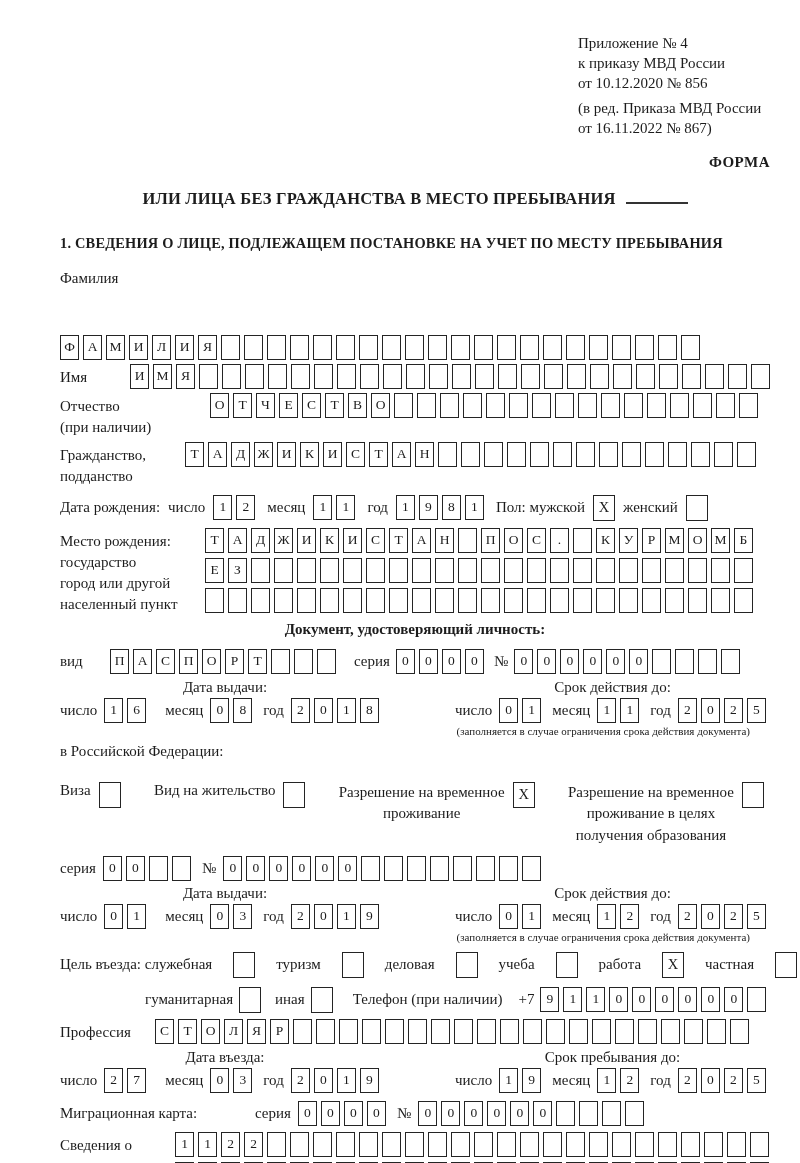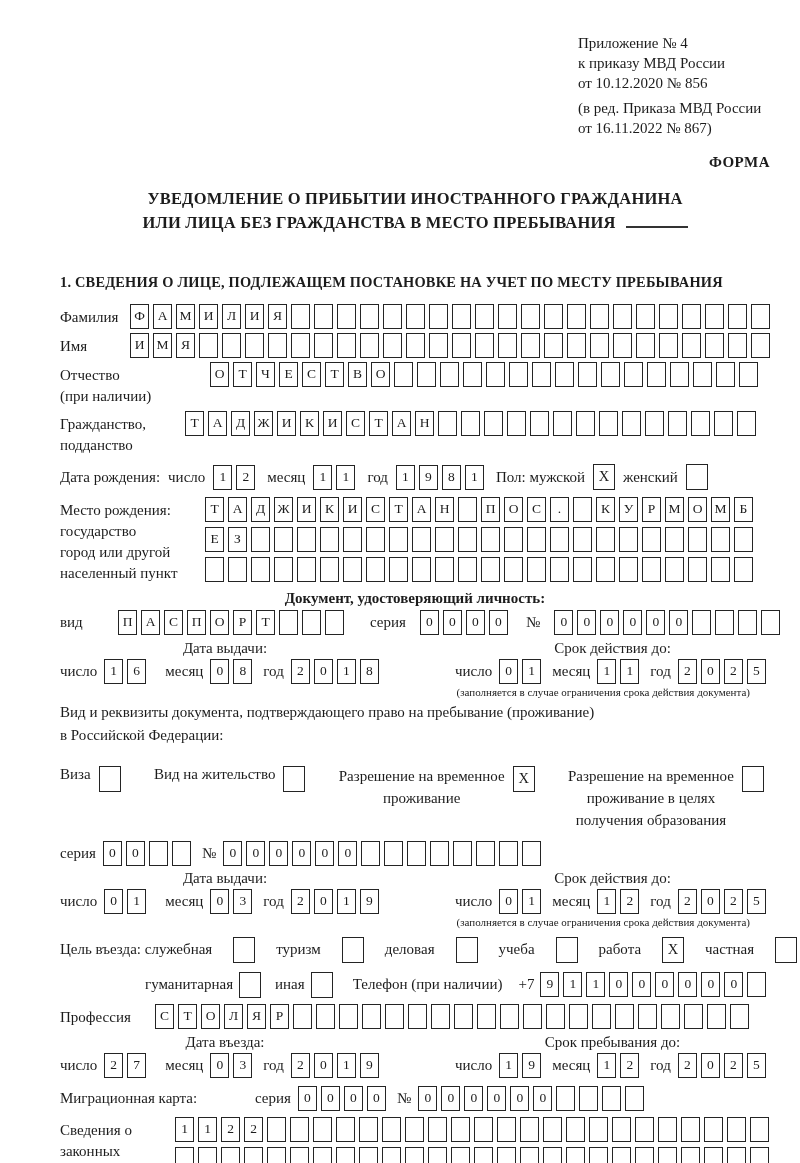--- a/index.html
+++ b/index.html
@@ -14,21 +14,21 @@
   .page { width: 800px; height: 942px; padding: 34px 30px 10px 60px; position: relative; }
 
   
   .hdr-block { margin-left: auto; width: 192px; line-height: 1.33; }
   .hdr-block .gap { height: 5px; }
   .form-label { text-align: right; font-weight: bold; margin-top: 14px; letter-spacing: .5px; }
 
   
   .title { text-align: center; font-weight: bold; font-size: 16.5px; line-height: 1.45; margin-top: 14px; letter-spacing: .2px; }
   .blank-underline { display: inline-block; width: 62px; border-bottom: 2.5px solid #333; height: 14px; margin-left: 10px; }
-  .sec-title { font-weight: bold; font-size: 14.4px; margin-top: 40px; white-space: nowrap; letter-spacing: .2px; }
+  .sec-title { font-weight: bold; font-size: 14.4px; margin-top: 24px; white-space: nowrap; letter-spacing: .2px; }
 
   
   .frow { display: flex; align-items: flex-start; margin-top: 4px; }
   .lbl { line-height: 1.4; padding-top: 3px; flex: 0 0 auto; }
   .lbl div { line-height: 1.4; }
   .cells { display: flex; flex-wrap: nowrap; }
   .cell {
     flex: 0 0 19px; width: 19px; height: 25px; margin-right: 4px;
     border: 1.5px solid #242424; background: #fff;
     text-align: center; font-size: 13.5px; line-height: 22px;
@@ -71,27 +71,26 @@
     <div>Приложение № 4</div>
     <div>к приказу МВД России</div>
     <div>от 10.12.2020 № 856</div>
     <div class="gap"></div>
     <div>(в ред. Приказа МВД России</div>
     <div>от 16.11.2022 № 867)</div>
     <div class="form-label">ФОРМА</div>
   </div>
 
   <div class="title">
-    <div>УВЕДОМЛЕНИЕ О ПРИБЫТИИ ИНОСТРАННОГО ГРАЖДАНИНА</div>
     <div><span>ИЛИ ЛИЦА БЕЗ ГРАЖДАНСТВА В МЕСТО ПРЕБЫВАНИЯ</span><span class="blank-underline"></span></div>
   </div>
 
   <div class="sec-title">1. СВЕДЕНИЯ О ЛИЦЕ, ПОДЛЕЖАЩЕМ ПОСТАНОВКЕ НА УЧЕТ ПО МЕСТУ ПРЕБЫВАНИЯ</div>
 
-  <div class="frow" style="margin-top:13px;">
+  <div class="frow" style="margin-top:13px;flex-direction:column;">
     <span class="lbl" style="flex-basis:70px;">Фамилия</span>
     <span class="cells">
         <span class="cell">Ф</span>
         <span class="cell">А</span>
         <span class="cell">М</span>
         <span class="cell">И</span>
         <span class="cell">Л</span>
         <span class="cell">И</span>
         <span class="cell">Я</span>
         <span class="cell"></span>
@@ -328,21 +327,21 @@
           <span class="cell"></span>
           <span class="cell"></span>
           <span class="cell"></span>
           <span class="cell"></span>
         </span>
     </span>
   </div>
 
   <div class="doc-head">Документ, удостоверяющий личность:</div>
 
-  <div class="inline-row" style="margin-top:3px; gap:14px;">
+  <div class="inline-row" style="margin-top:11px; gap:6px;">
     <span style="flex-basis:44px;">вид</span>
     <span class="cells">
         <span class="cell">П</span>
         <span class="cell">А</span>
         <span class="cell">С</span>
         <span class="cell">П</span>
         <span class="cell">О</span>
         <span class="cell">Р</span>
         <span class="cell">Т</span>
         <span class="cell"></span>
@@ -414,21 +413,20 @@
               <span class="cell">0</span>
               <span class="cell">2</span>
               <span class="cell">5</span>
             </span>
         </div>
       </div>
     </div>
     <div class="date-note">(заполняется в случае ограничения срока действия документа)</div>
   </div>
 
-  <div class="mt6">Вид и реквизиты документа, подтверждающего право на пребывание (проживание)</div>
   <div class="mt6">в Российской Федерации:</div>
 
   <div class="permit-row">
     <span class="permit-item">
       <span>Виза</span>
       <span class="cbx"></span>
     </span>
     <span class="permit-item">
       <span>Вид на жительство</span>
       <span class="cbx"></span>

